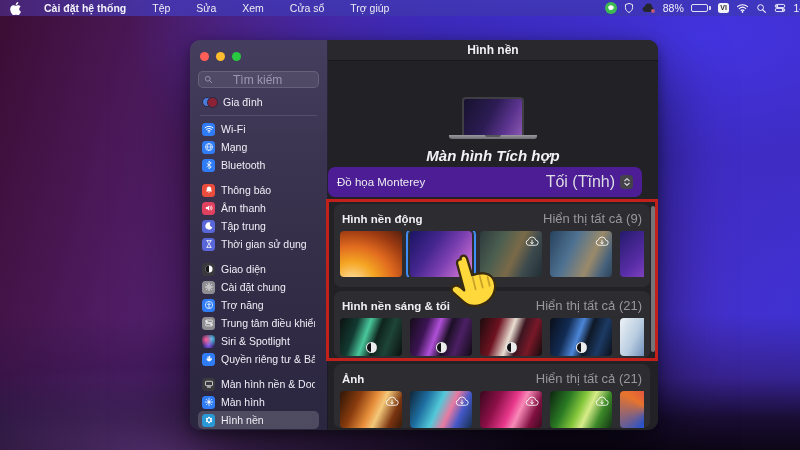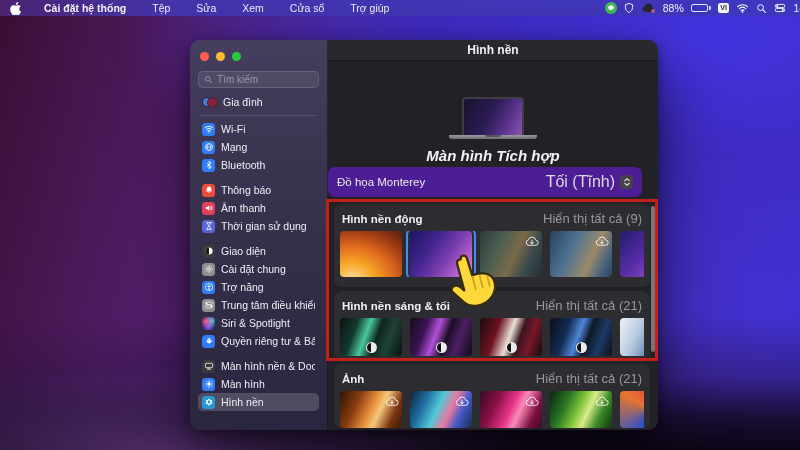--- a/index.html
+++ b/index.html
@@ -32,22 +32,22 @@
   
   .window { position:absolute; left:190px; top:40px; width:468px; height:390px; border-radius:10px;
     overflow:hidden; display:flex; box-shadow:0 28px 70px rgba(0,0,0,.6), 0 4px 14px rgba(0,0,0,.4); }
   
   .sidebar { width:138px; flex:0 0 138px; padding:10px 8px 0 8px;
     background:linear-gradient(180deg,#453e5e 0%,#3a3450 32%,#322c46 65%,#2b2640 100%);
     border-right:1px solid rgba(0,0,0,.35); }
   .lights { display:flex; gap:7px; padding:2px 0 10px 2px; }
   .light { width:9px; height:9px; border-radius:50%; }
   .l-red{background:#ff5f57;} .l-yellow{background:#febc2e;} .l-green{background:#28c840;}
-  .search { display:flex; align-items:center; gap:4px; height:17px; border-radius:5px; padding:0 5px;
-    background:rgba(255,255,255,.08); border:1px solid rgba(255,255,255,.13); color:#9d98b0; font-size:10px; }
+  .search { display:flex; align-items:center; gap:20px; height:17px; border-radius:5px; padding:0 5px;
+    background:rgba(255,255,255,.08); border:1px solid rgba(255,255,255,.13); color:#9d98b0; font-size:12px; }
   .search svg { flex:0 0 auto; }
   .slist { margin-top:5px; }
   .srow { display:flex; align-items:center; gap:6px; height:18px; padding:0 4px; border-radius:5px; font-size:10.5px; color:#f0eef6; }
   .srow.sel { background:rgba(255,255,255,.17); }
   .sic { width:13px; height:13px; border-radius:3.5px; flex:0 0 13px; display:flex; align-items:center; justify-content:center; }
   .sic svg { width:10px; height:10px; display:block; }
   .sdivider { height:1px; background:rgba(255,255,255,.12); margin:4px 2px; }
   .sgap { height:7px; }
   .fam { position:relative; width:15px; height:13px; flex:0 0 15px; }
   .fam .a1 { position:absolute; left:0; top:1px; width:10px; height:10px; border-radius:50%; background:#4a7bd8; border:1px solid #2b2640; }
@@ -224,20 +224,28 @@
             <svg viewBox="0 0 24 24">
               <path d="M4.5 9.5v5h3.4l4.6 3.8V5.7L7.9 9.5H4.5z" fill="#fff"></path>
               <path d="M15.5 9a4.4 4.4 0 0 1 0 6M17.8 7a7.6 7.6 0 0 1 0 10" stroke="#fff" stroke-width="1.8" fill="none" stroke-linecap="round"></path>
             </svg>
           </span>
         <span class="slabel">Âm thanh</span>
       </div>
       <div class="srow">
         <span class="sic" style="background: rgb(88, 102, 216);">
             <svg viewBox="0 0 24 24">
+              <path d="M15.5 3.8A8.7 8.7 0 1 0 20.2 15 7 7 0 0 1 15.5 3.8z" fill="#fff"></path>
+            </svg>
+          </span>
+        <span class="slabel">Tập trung</span>
+      </div>
+      <div class="srow">
+        <span class="sic" style="background: rgb(88, 102, 216);">
+            <svg viewBox="0 0 24 24">
               <path d="M6.5 4h11M6.5 20h11M8 4c0 7 8 7 8 16M16 4c0 7-8 7-8 16" stroke="#fff" stroke-width="1.9" fill="none" stroke-linecap="round"></path>
             </svg>
           </span>
         <span class="slabel">Thời gian sử dụng</span>
       </div>
 
       <div class="sgap"></div>
       <div class="srow">
         <span class="sic" style="background: rgb(58, 58, 62);">
             <svg viewBox="0 0 24 24">

